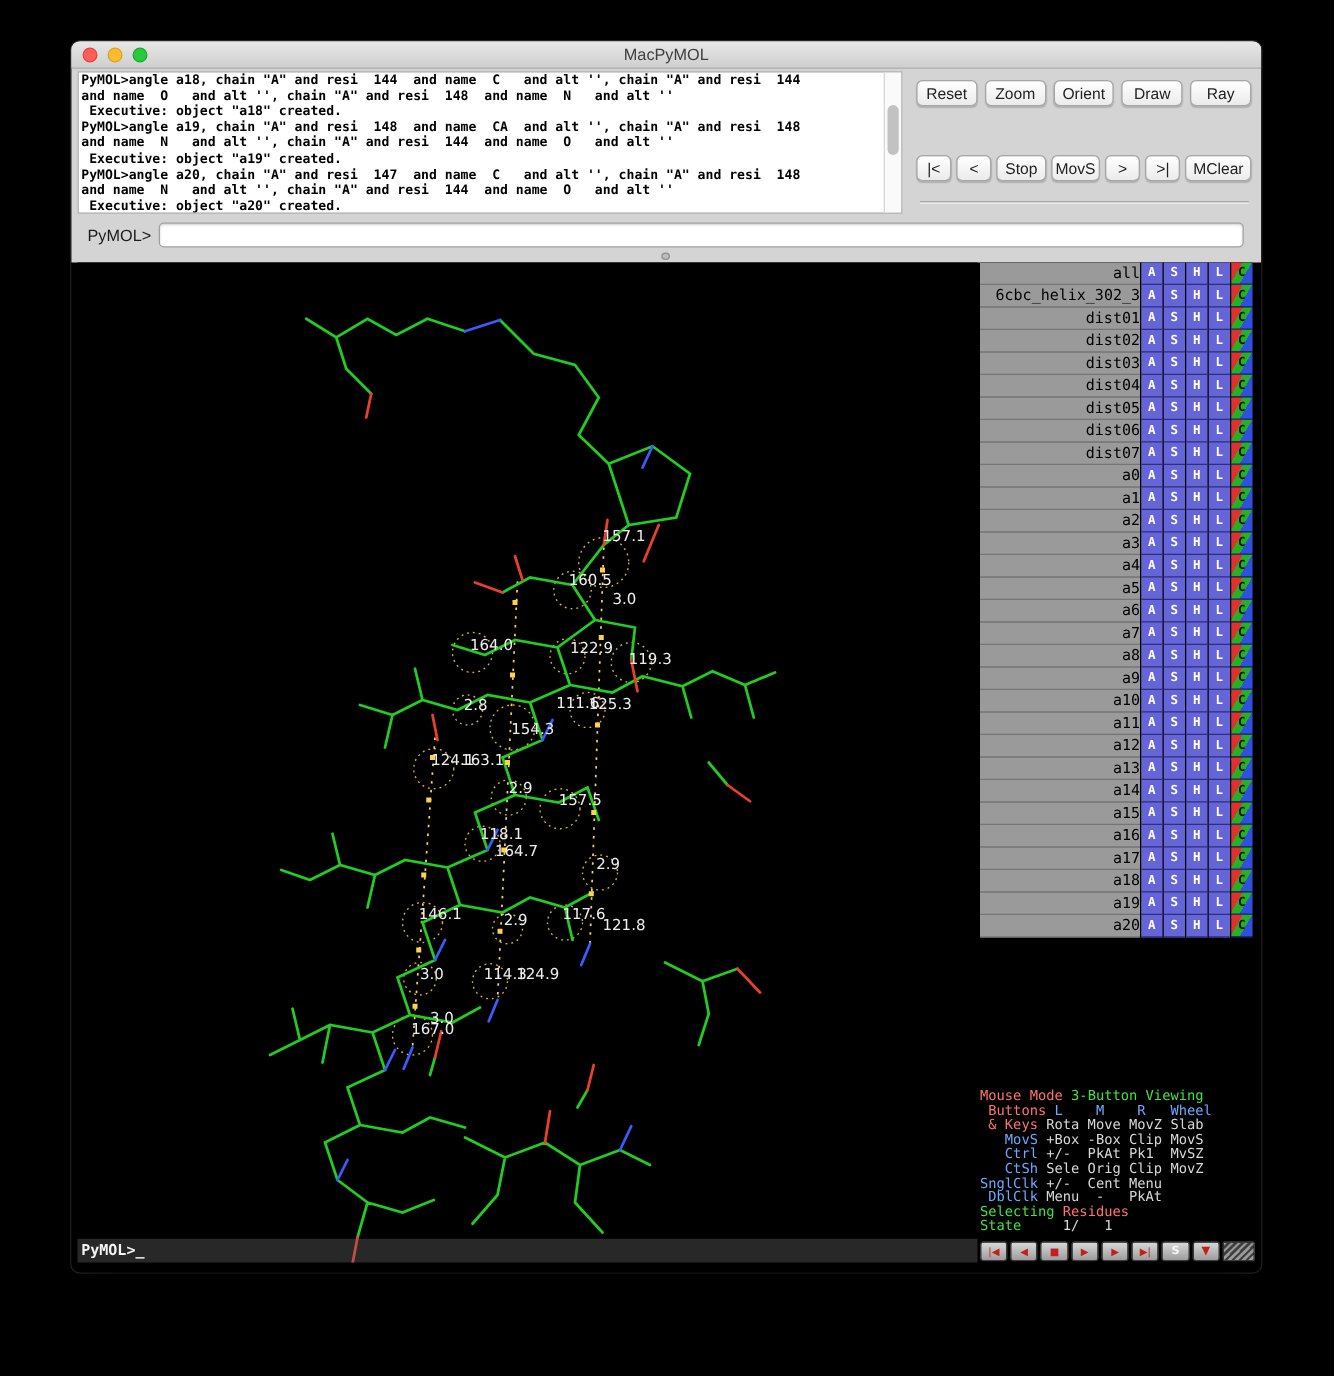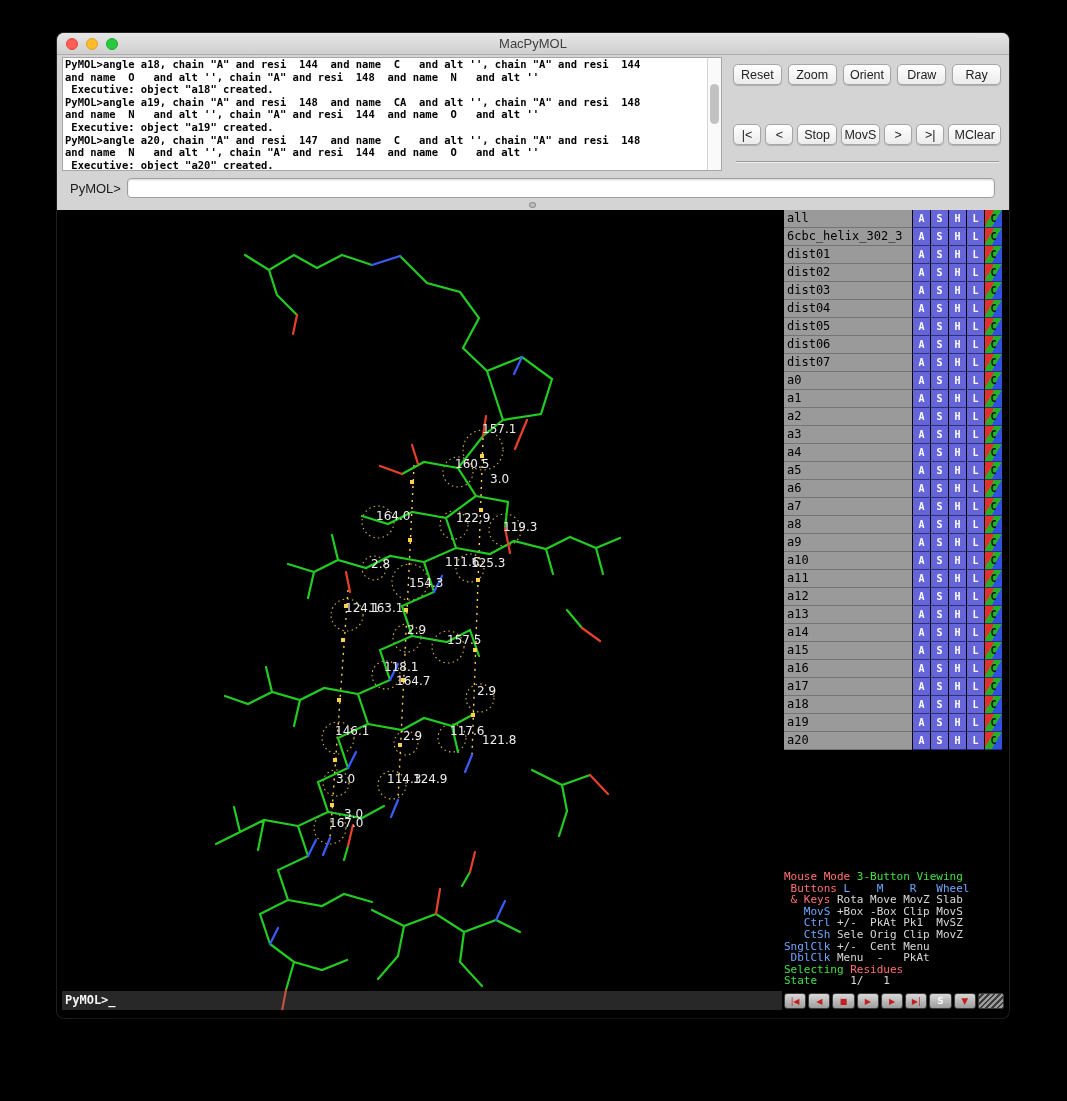--- a/index.html
+++ b/index.html
@@ -62,21 +62,21 @@
   .angle-label { fill:#ededed; font-family:"DejaVu Sans",sans-serif; font-size:12px; }
 
   .viewport-prompt { position:absolute; left:0; right:0; bottom:0; height:19px;
     background:rgba(115,115,115,.35); color:#f4f4f4;
     font:bold 12px "DejaVu Sans Mono",monospace; line-height:19px; padding-left:3px; }
 
   .object-panel { position:absolute; left:727px; top:177px; width:218px; }
   .obj-row { display:flex; height:18px; background:#000; }
   .obj-name { flex:1; background:#9a9a9a; color:#000;
     font:12px "DejaVu Sans Mono",monospace; line-height:17px; padding-left:3px;
-    border-bottom:1px solid #757575; white-space:nowrap; overflow:hidden; }
+    border-bottom:1px solid #757575; white-space:nowrap; overflow:hidden;text-align:right; }
   .obj-btn { width:17px; margin-left:1px; background:#6565d8; color:#fff;
     font:bold 10px "DejaVu Sans Mono",monospace; display:flex; align-items:center;
     justify-content:center; border-bottom:1px solid #2e2e7a; }
   .obj-btn-c { background:linear-gradient(120deg,#e03030 0 34%,#25b025 34% 62%,#3050e0 62% 100%); color:#101010; }
 
   .mouse-panel { position:absolute; left:727px; top:838px; width:222px; }
   .mouse-line { font:11px "DejaVu Sans Mono",monospace; line-height:11.6px; white-space:pre; }
   .mc-red   { color:#ff7272; }
   .mc-green { color:#44e044;margin-top:38px; }
   .mc-cyan  { color:#6fa8ff; }

